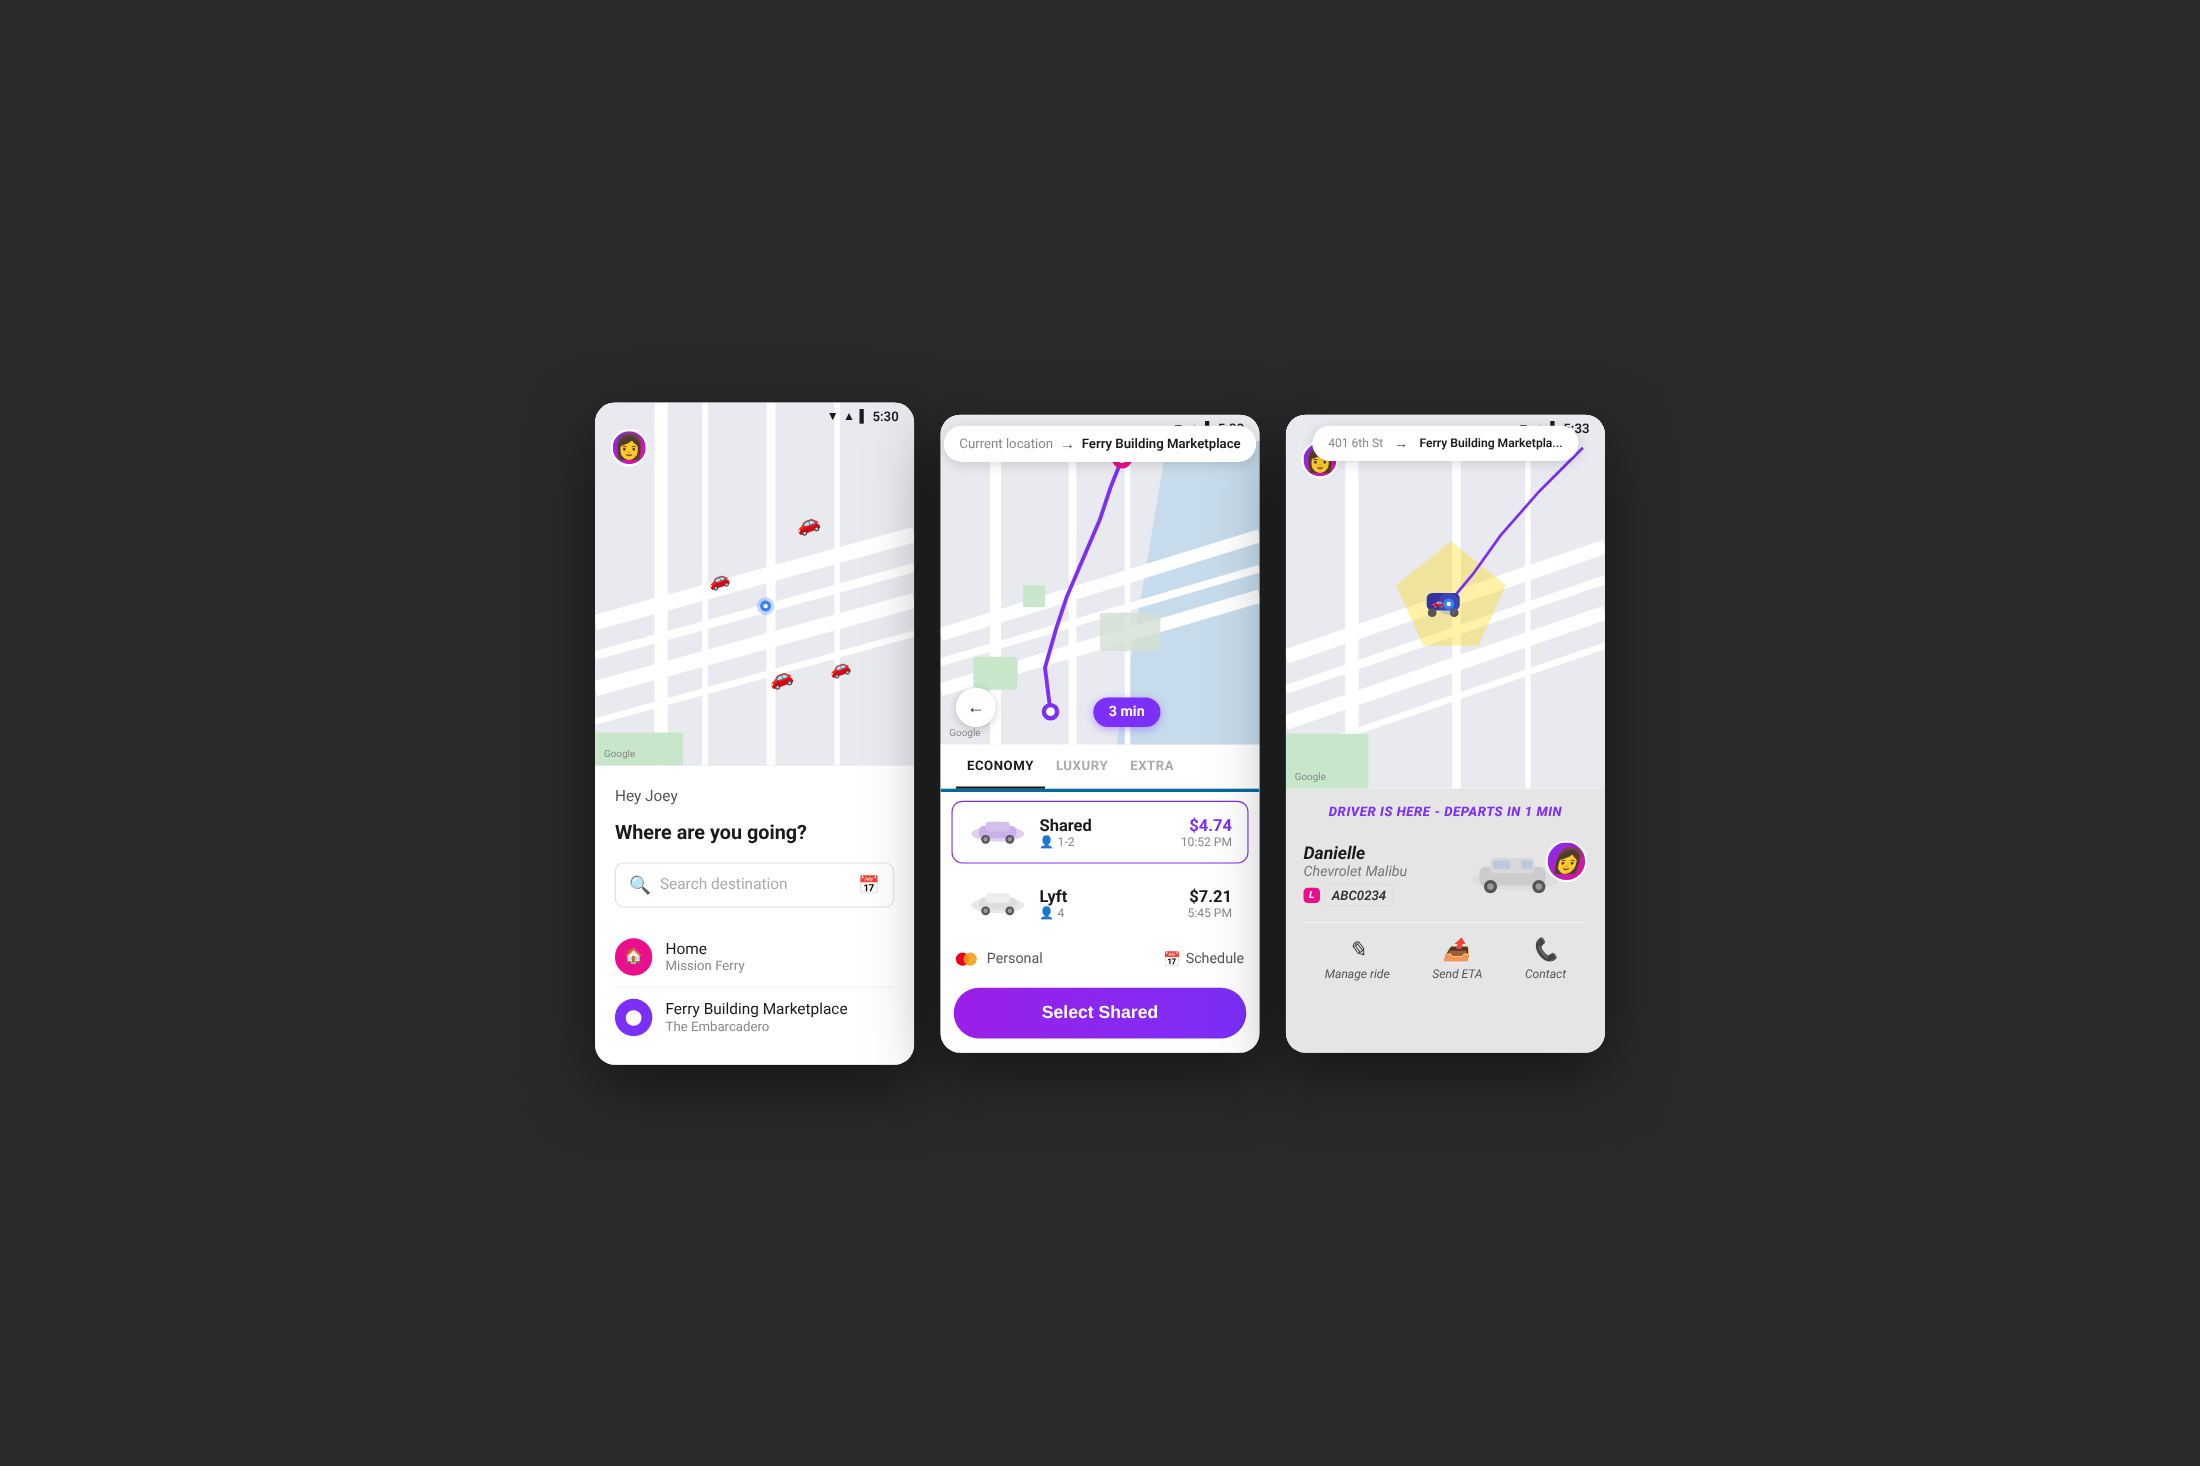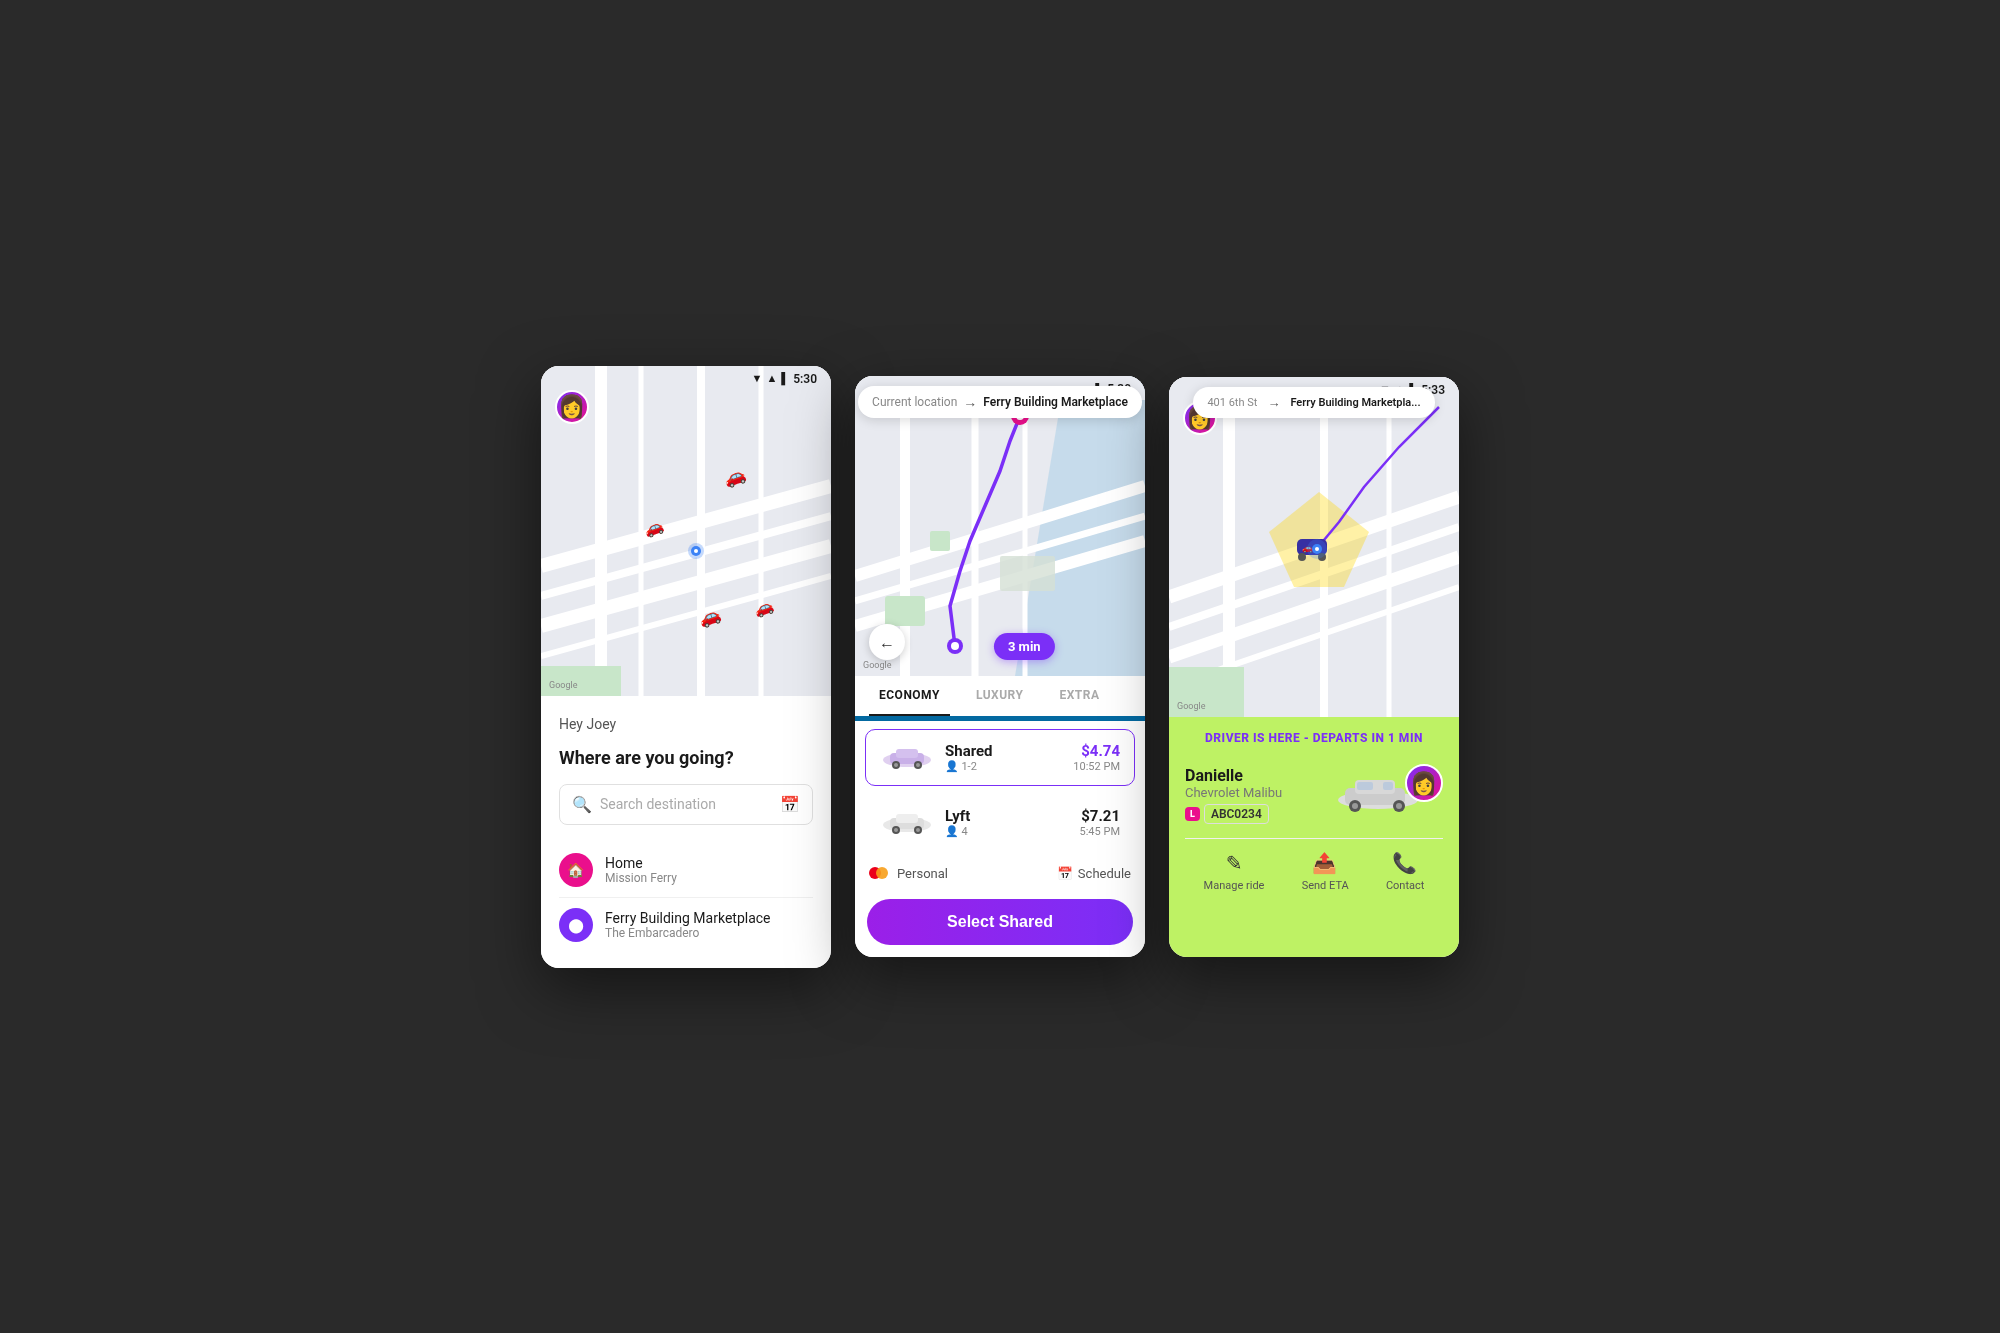--- a/index.html
+++ b/index.html
@@ -187,23 +187,22 @@
       z-index: 20;
       box-shadow: 0 2px 8px rgba(123,47,247,0.4);
     }
 
     .ride-options-panel {
       background: #fff;
       flex: 1;
     }
     .tabs-row {
       display: flex;
-      border-bottom: 5px solid #0369a1;
+      border-bottom: 3px solid #0369a1;
       padding: 0 14px;
-      gap: 16px;
     }
     .tab-item {
       padding: 12px 10px;
       font-size: 12px;
       font-weight: 700;
       color: #aaa;
       cursor: pointer;
       letter-spacing: 0.5px;
     }
     .tab-item.active {
@@ -299,23 +298,24 @@
       padding: 14px;
       font-size: 16px;
       font-weight: 700;
       text-align: center;
       cursor: pointer;
       width: calc(100% - 24px);
     }
 
     
     .driver-panel {
-      background: #bef264;
+      background: #e5e5e5;
       flex: 1;
       padding: 14px 16px 16px;
+      font-style: italic;
     }
     .driver-status {
       color: #7b2ff7;
       font-size: 12px;
       font-weight: 800;
       letter-spacing: 0.5px;
       margin-bottom: 10px;
       text-align: center;
     }
     .driver-info-row {

